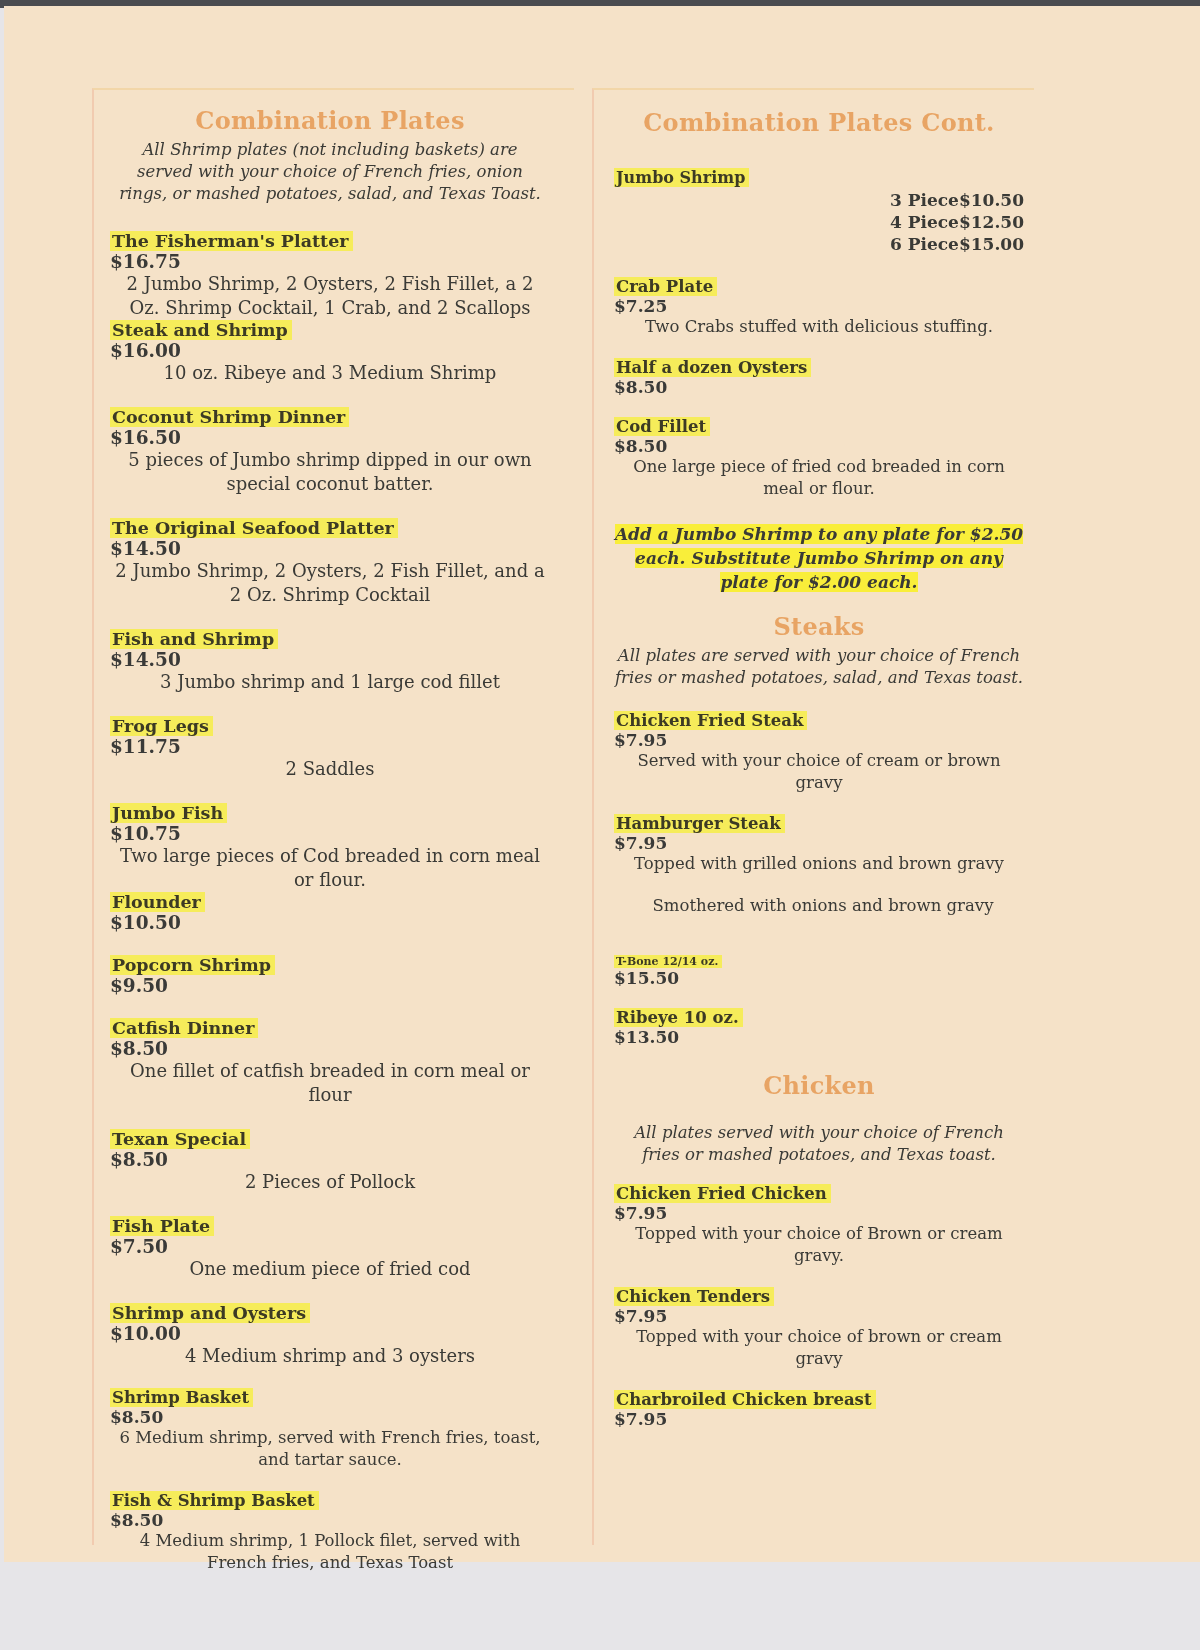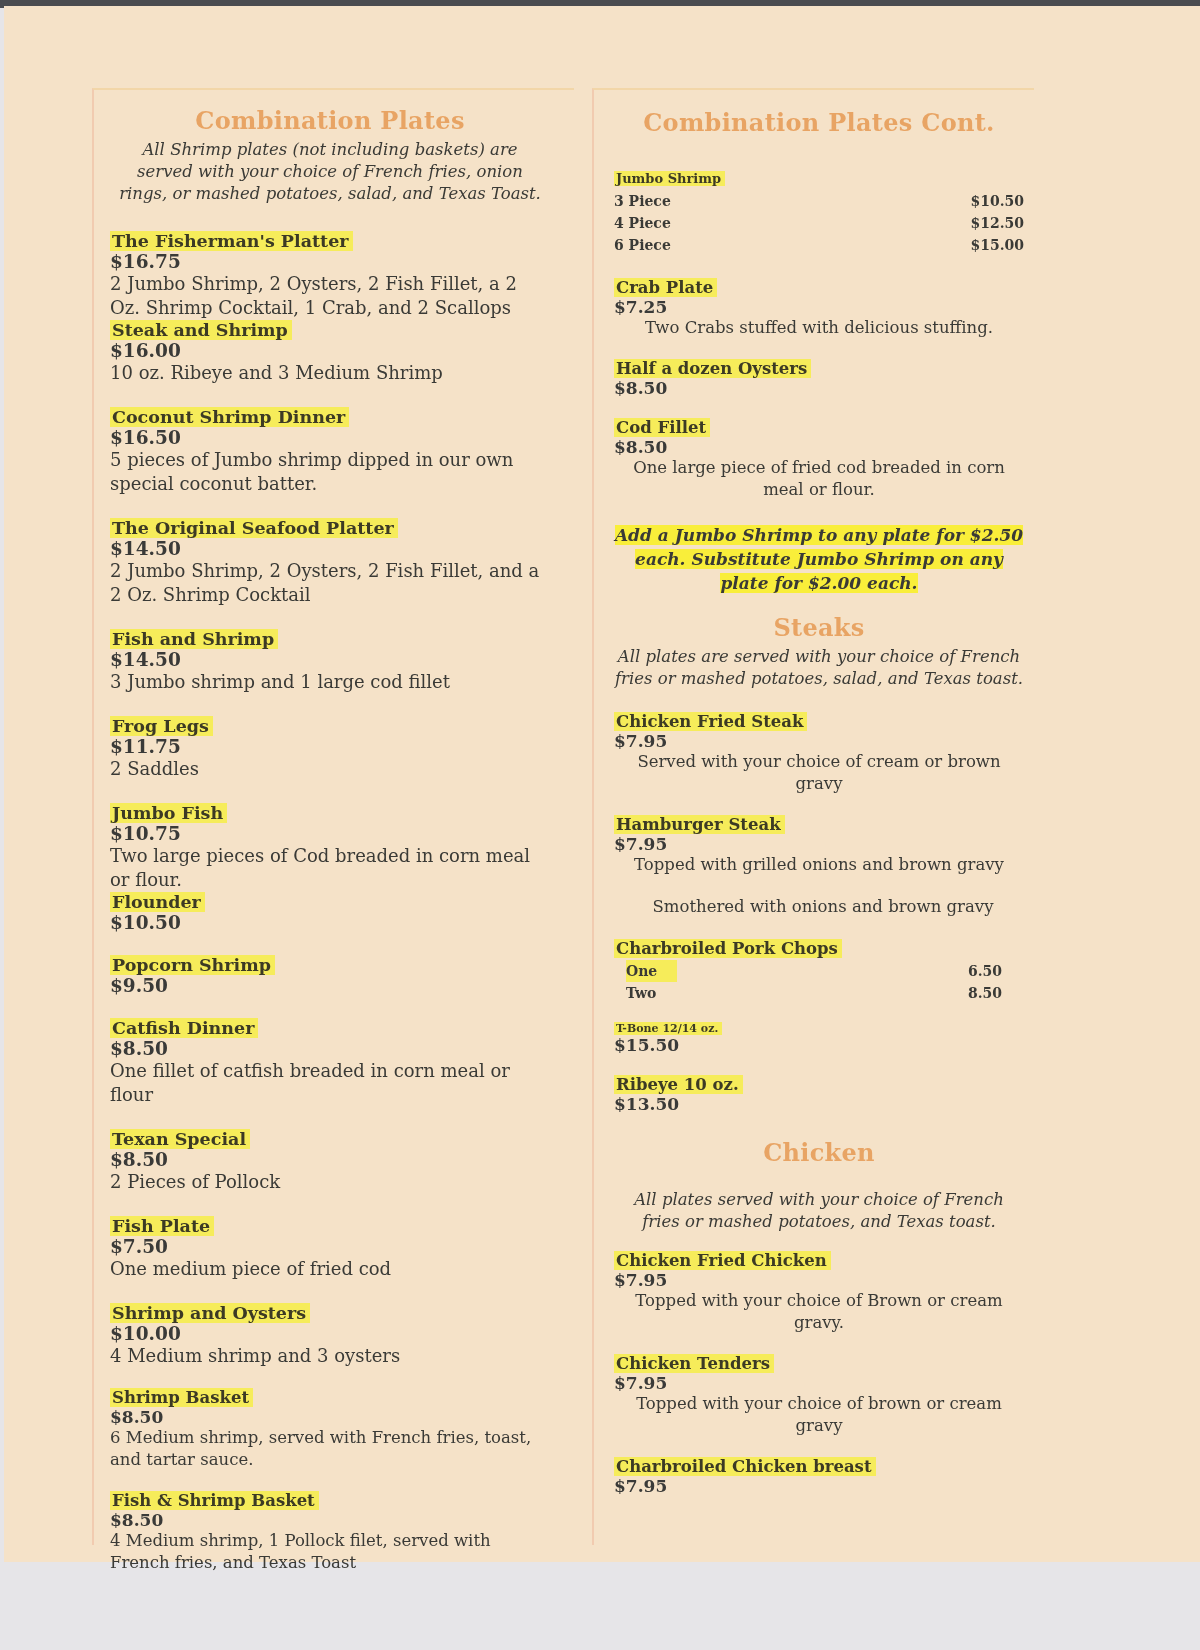--- a/index.html
+++ b/index.html
@@ -10,22 +10,22 @@
   .frame { position:absolute; top:82px; height:1455px; border-left:2px solid #f1cbb0; border-top:2px solid #f2d6a8; }
   .col { position:absolute; top:100px; }
   .col-left { left:110px; width:440px; }
   .col-right { left:614px; width:410px; }
   .section-title { text-align:center; color:#e8a464; font-weight:bold; font-size:24px; letter-spacing:0.3px; margin:0 0 4px 0; }
   .section-note { text-align:center; font-style:italic; font-size:16.5px; line-height:22px; margin:0; }
   .item { margin:0; }
   .item-head { display:flex; justify-content:space-between; align-items:baseline;flex-direction:column; }
   .name { font-weight:bold; font-size:17.5px; background:#f6ec5a; padding:0 4px 0 2px; color:#3c3a24; }
   .price { font-weight:bold; font-size:18.5px; color:#3a3a38; }
-  .desc { font-size:18px; line-height:24px; }
-  .sub-row { display:flex; justify-content:space-between; font-weight:bold; font-size:14px; line-height:22px; }
+  .desc { text-align:center; font-size:18px; line-height:24px; }
+  .sub-row { display:flex; justify-content:flex-end; font-weight:bold; font-size:17px; line-height:22px;margin-left:47px; }
   .sub-label-hl { background:#f6ec5a; padding-right:20px; }
   .promo { font-style:italic; font-weight:bold; font-size:17px; line-height:24px; text-align:center; }
   .promo span { background:#f9ee3a; }
   .right-price { font-size:17px; }
   .rdesc { text-align:center; font-size:16.5px; line-height:22px; }
 </style>
 </head>
 <body>
 
 <div class="scan-top"></div>
@@ -154,21 +154,21 @@
       </div>
     <div class="desc" style="font-size:16.5px;line-height:22px">4 Medium shrimp, 1 Pollock filet, served with French fries, and Texas Toast</div>
   </div>
 </div>
 
 <div class="col col-right">
   <h2 class="section-title" style="margin-top:8px;">Combination Plates Cont.</h2>
 
   <div style="height:26px"></div>
   <div class="item">
-    <div style="font-size:16.5px;line-height:22px"><span class="name" style="font-size:13px">Jumbo Shrimp</span></div>
+    <div style="font-size:16.5px;line-height:22px"><span class="name" style="font-size:16px">Jumbo Shrimp</span></div>
     <div class="sub-row">
         <span>3 Piece</span>
         <span>$10.50</span>
       </div>
     <div class="sub-row">
         <span>4 Piece</span>
         <span>$12.50</span>
       </div>
     <div class="sub-row">
         <span>6 Piece</span>
@@ -221,31 +221,20 @@
         <span class="name" style="font-size:16.5px">Hamburger Steak</span>
         <span class="price right-price" style="margin-right:20px">$7.95</span>
       </div>
     <div class="rdesc">Topped with grilled onions and brown gravy</div>
   </div>
   <div style="height:20px"></div>
   <div class="item" style="padding-left:8px">
     <div class="rdesc">Smothered with onions and brown gravy</div>
   </div>
   <div style="height:20px"></div>
-  <div class="item">
-    <div style="line-height:22px"><span class="name" style="font-size:16.5px">Charbroiled Pork Chops</span></div>
-    <div class="sub-row" style="padding-left:12px;padding-right:22px">
-        <span class="sub-label-hl">One</span>
-        <span>6.50</span>
-      </div>
-    <div class="sub-row" style="padding-left:12px;padding-right:22px">
-        <span>Two</span>
-        <span>8.50</span>
-      </div>
-  </div>
   <div style="height:18px"></div>
   <div class="item">
     <div class="item-head">
         <span class="name" style="font-size:11px">T-Bone 12/14 oz.</span>
         <span class="price right-price" style="margin-right:6px">$15.50</span>
       </div>
   </div>
   <div style="height:20px"></div>
   <div class="item">
     <div class="item-head">

